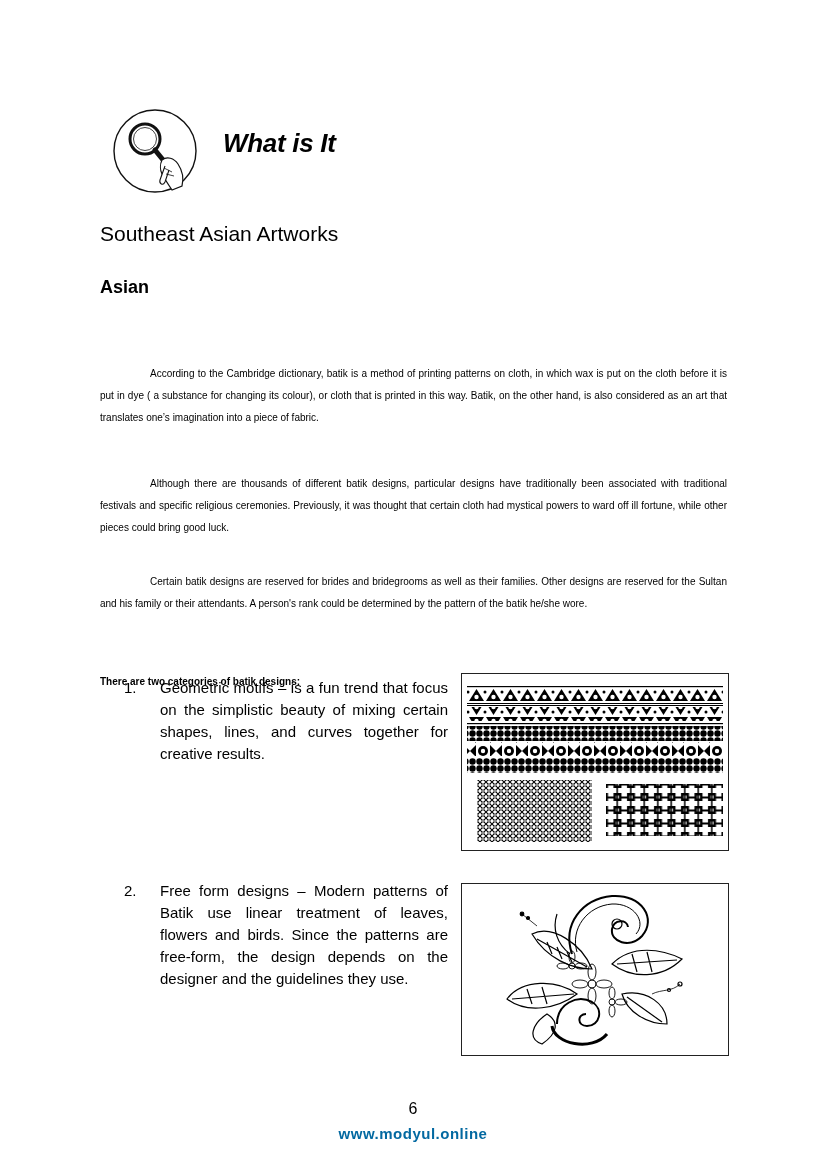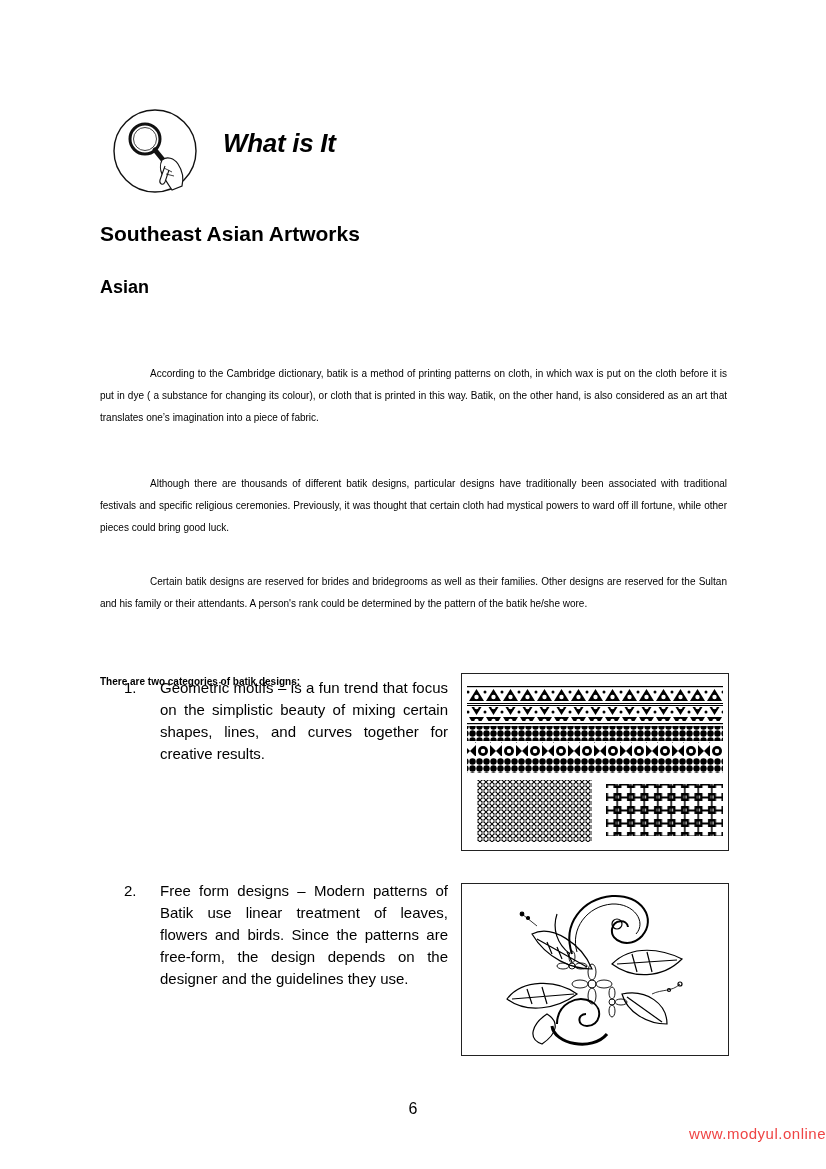--- a/index.html
+++ b/index.html
@@ -7,21 +7,21 @@
     body { position: relative; overflow: hidden; color: #000; font-family: "Liberation Sans", sans-serif; }
 
     .header-icon { position: absolute; left: 112px; top: 108px; width: 86px; height: 86px; }
     .header-title {
       position: absolute; left: 223px; top: 128px;
       font-family: "Liberation Sans", sans-serif;
       font-weight: bold; font-style: italic; font-size: 26px; letter-spacing: -0.3px;
     }
     .section-title {
       position: absolute; left: 100px; top: 222px;
-      font-weight: bold; font-size: 21px;
+      font-weight: normal; font-size: 21px;
     }
     .sub-title {
       position: absolute; left: 100px; top: 277px;
       font-weight: bold; font-size: 18px;
     }
     .para {
       position: absolute; left: 100px; width: 627px;
       font-family: "Liberation Sans Narrow", "Liberation Sans", sans-serif;
       font-size: 10px; line-height: 22px; text-align: justify;
       font-stretch: condensed;
@@ -46,22 +46,22 @@
       position: absolute; border: 1.5px solid #222; background: #fff; overflow: hidden;
     }
     .fig1 { left: 461px; top: 673px; width: 268px; height: 178px; }
     .fig2 { left: 461px; top: 883px; width: 268px; height: 173px; }
 
     .page-number {
       position: absolute; left: 0; width: 826px; top: 1100px; text-align: center;
       font-size: 16px;
     }
     .watermark {
-      position: absolute; left: 0; width: 826px; top: 1125px; text-align: right;
-      font-size: 15px; color: #ef4444; letter-spacing: 0.5px;
+      position: absolute; left: 0; width: 826px; top: 1125px; text-align: center;
+      font-size: 15px; color: #0369a1; letter-spacing: 0.5px; font-weight: bold;
     }
   </style>
 </head>
 <body>
 
 <div class="header-icon">
   <svg width="86" height="86" viewBox="0 0 86 86">
     <circle cx="43" cy="43" r="41" fill="#fff" stroke="#111" stroke-width="1.4"></circle>
     <circle cx="33" cy="31" r="15" fill="#fff" stroke="#111" stroke-width="3"></circle>
     <circle cx="33" cy="31" r="11.5" fill="none" stroke="#111" stroke-width="0.8"></circle>

